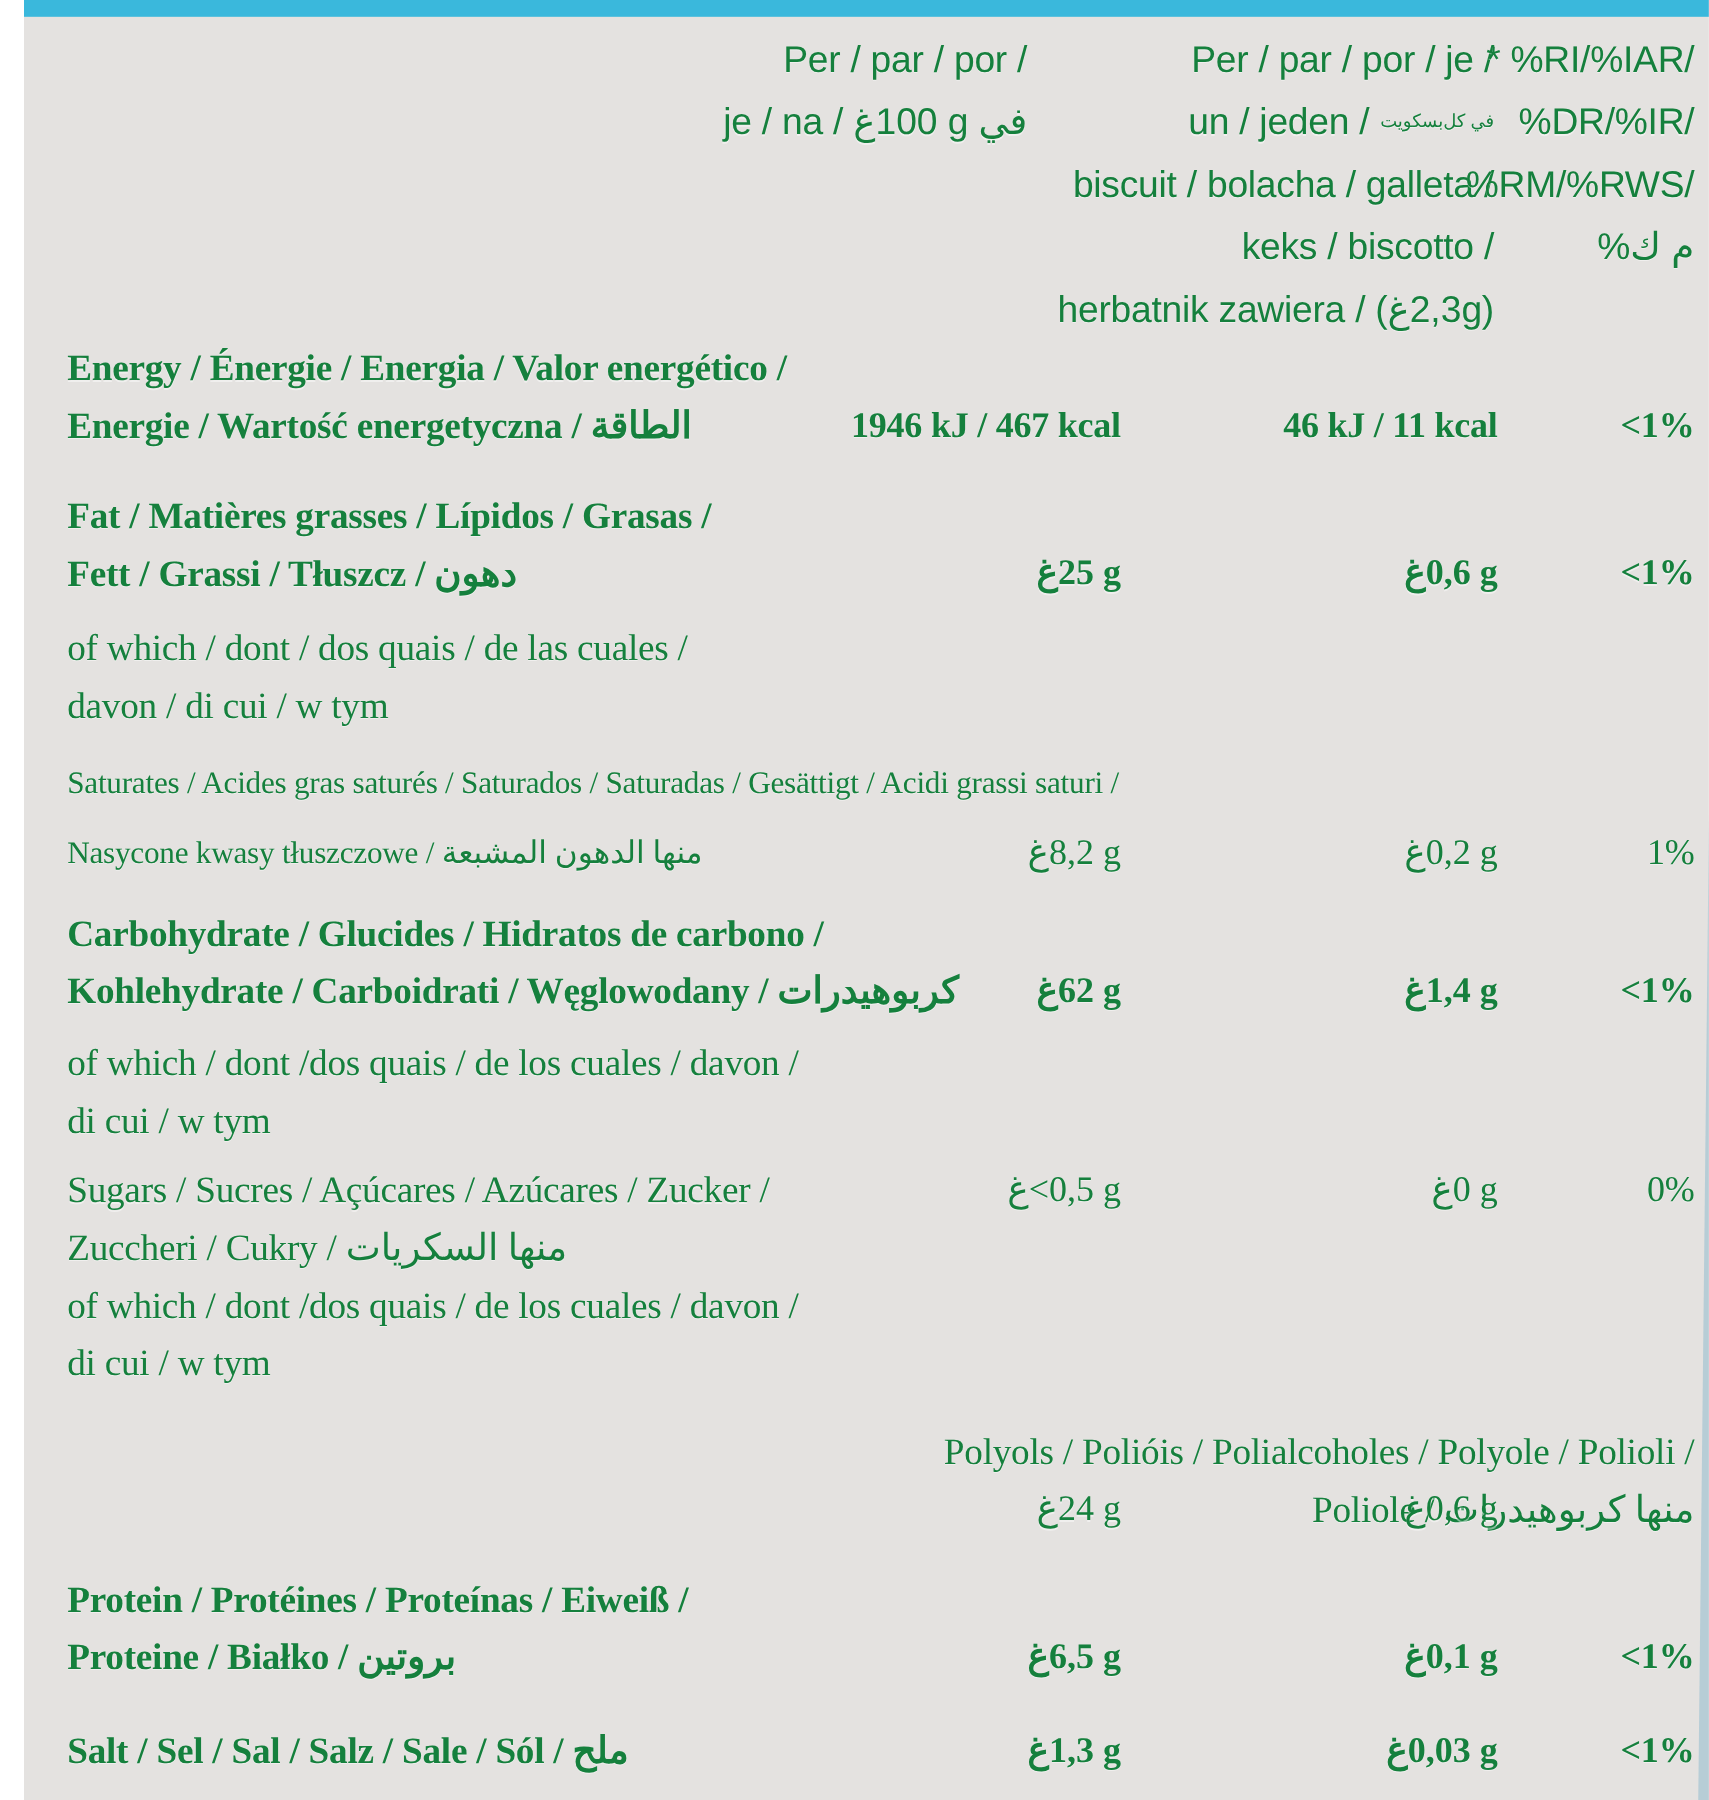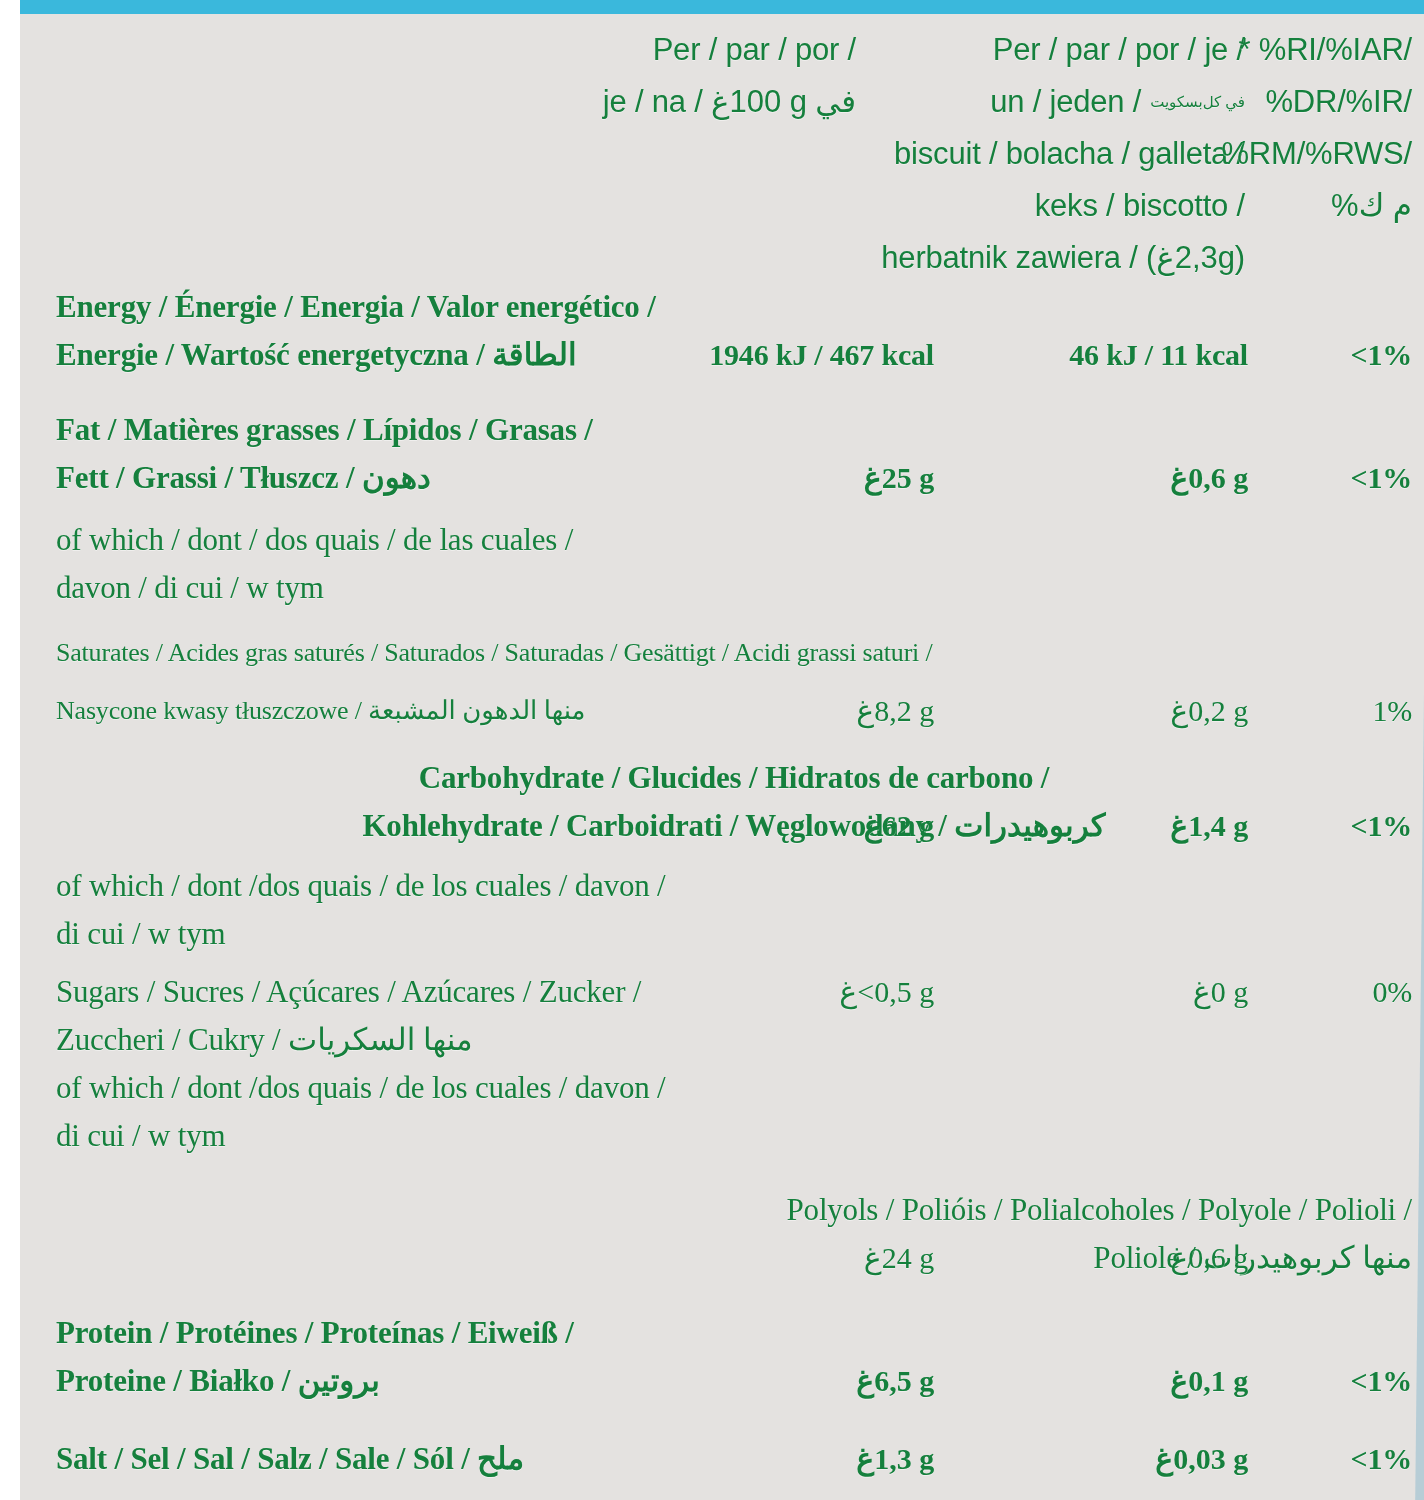--- a/index.html
+++ b/index.html
@@ -88,21 +88,21 @@
         <div class="tline"><span class="ltext">Fett / Grassi / Tłuszcz / دهون</span><span class="val v100">غ‎25 g</span><span class="val vbis">غ‎0,6 g</span><span class="val vri">&lt;1%</span></div>
       </div>
       <div class="trow normal" style="margin-top: 14px;">
         <div class="tline"><span class="ltext">of which / dont / dos quais / de las cuales /</span></div>
         <div class="tline"><span class="ltext">davon / di cui / w tym</span></div>
       </div>
       <div class="trow small" style="margin-top: 12px;">
         <div class="tline"><span class="ltext">Saturates / Acides gras saturés / Saturados / Saturadas / Gesättigt / Acidi grassi saturi /</span></div>
         <div class="tline"><span class="ltext">Nasycone kwasy tłuszczowe / منها الدهون المشبعة</span><span class="val v100">غ‎8,2 g</span><span class="val vbis">غ‎0,2 g</span><span class="val vri">1%</span></div>
       </div>
-      <div class="trow bold" style="margin-top: 14px; text-align: center;">
+      <div class="trow bold" style="margin-top: 14px;">
         <div class="tline"><span class="ltext">Carbohydrate / Glucides / Hidratos de carbono /</span></div>
         <div class="tline"><span class="ltext">Kohlehydrate / Carboidrati / Węglowodany / كربوهيدرات</span><span class="val v100">غ‎62 g</span><span class="val vbis">غ‎1,4 g</span><span class="val vri">&lt;1%</span></div>
       </div>
       <div class="trow normal" style="margin-top: 12px;">
         <div class="tline"><span class="ltext">of which / dont /dos quais / de los cuales / davon /</span></div>
         <div class="tline"><span class="ltext">di cui / w tym</span></div>
       </div>
       <div class="trow normal" style="margin-top: 10px;">
         <div class="tline"><span class="ltext">Sugars / Sucres / Açúcares / Azúcares / Zucker /</span><span class="val v100">غ‎&lt;0,5 g</span><span class="val vbis">غ‎0 g</span><span class="val vri">0%</span></div>
         <div class="tline"><span class="ltext">Zuccheri / Cukry / منها السكريات</span></div>

